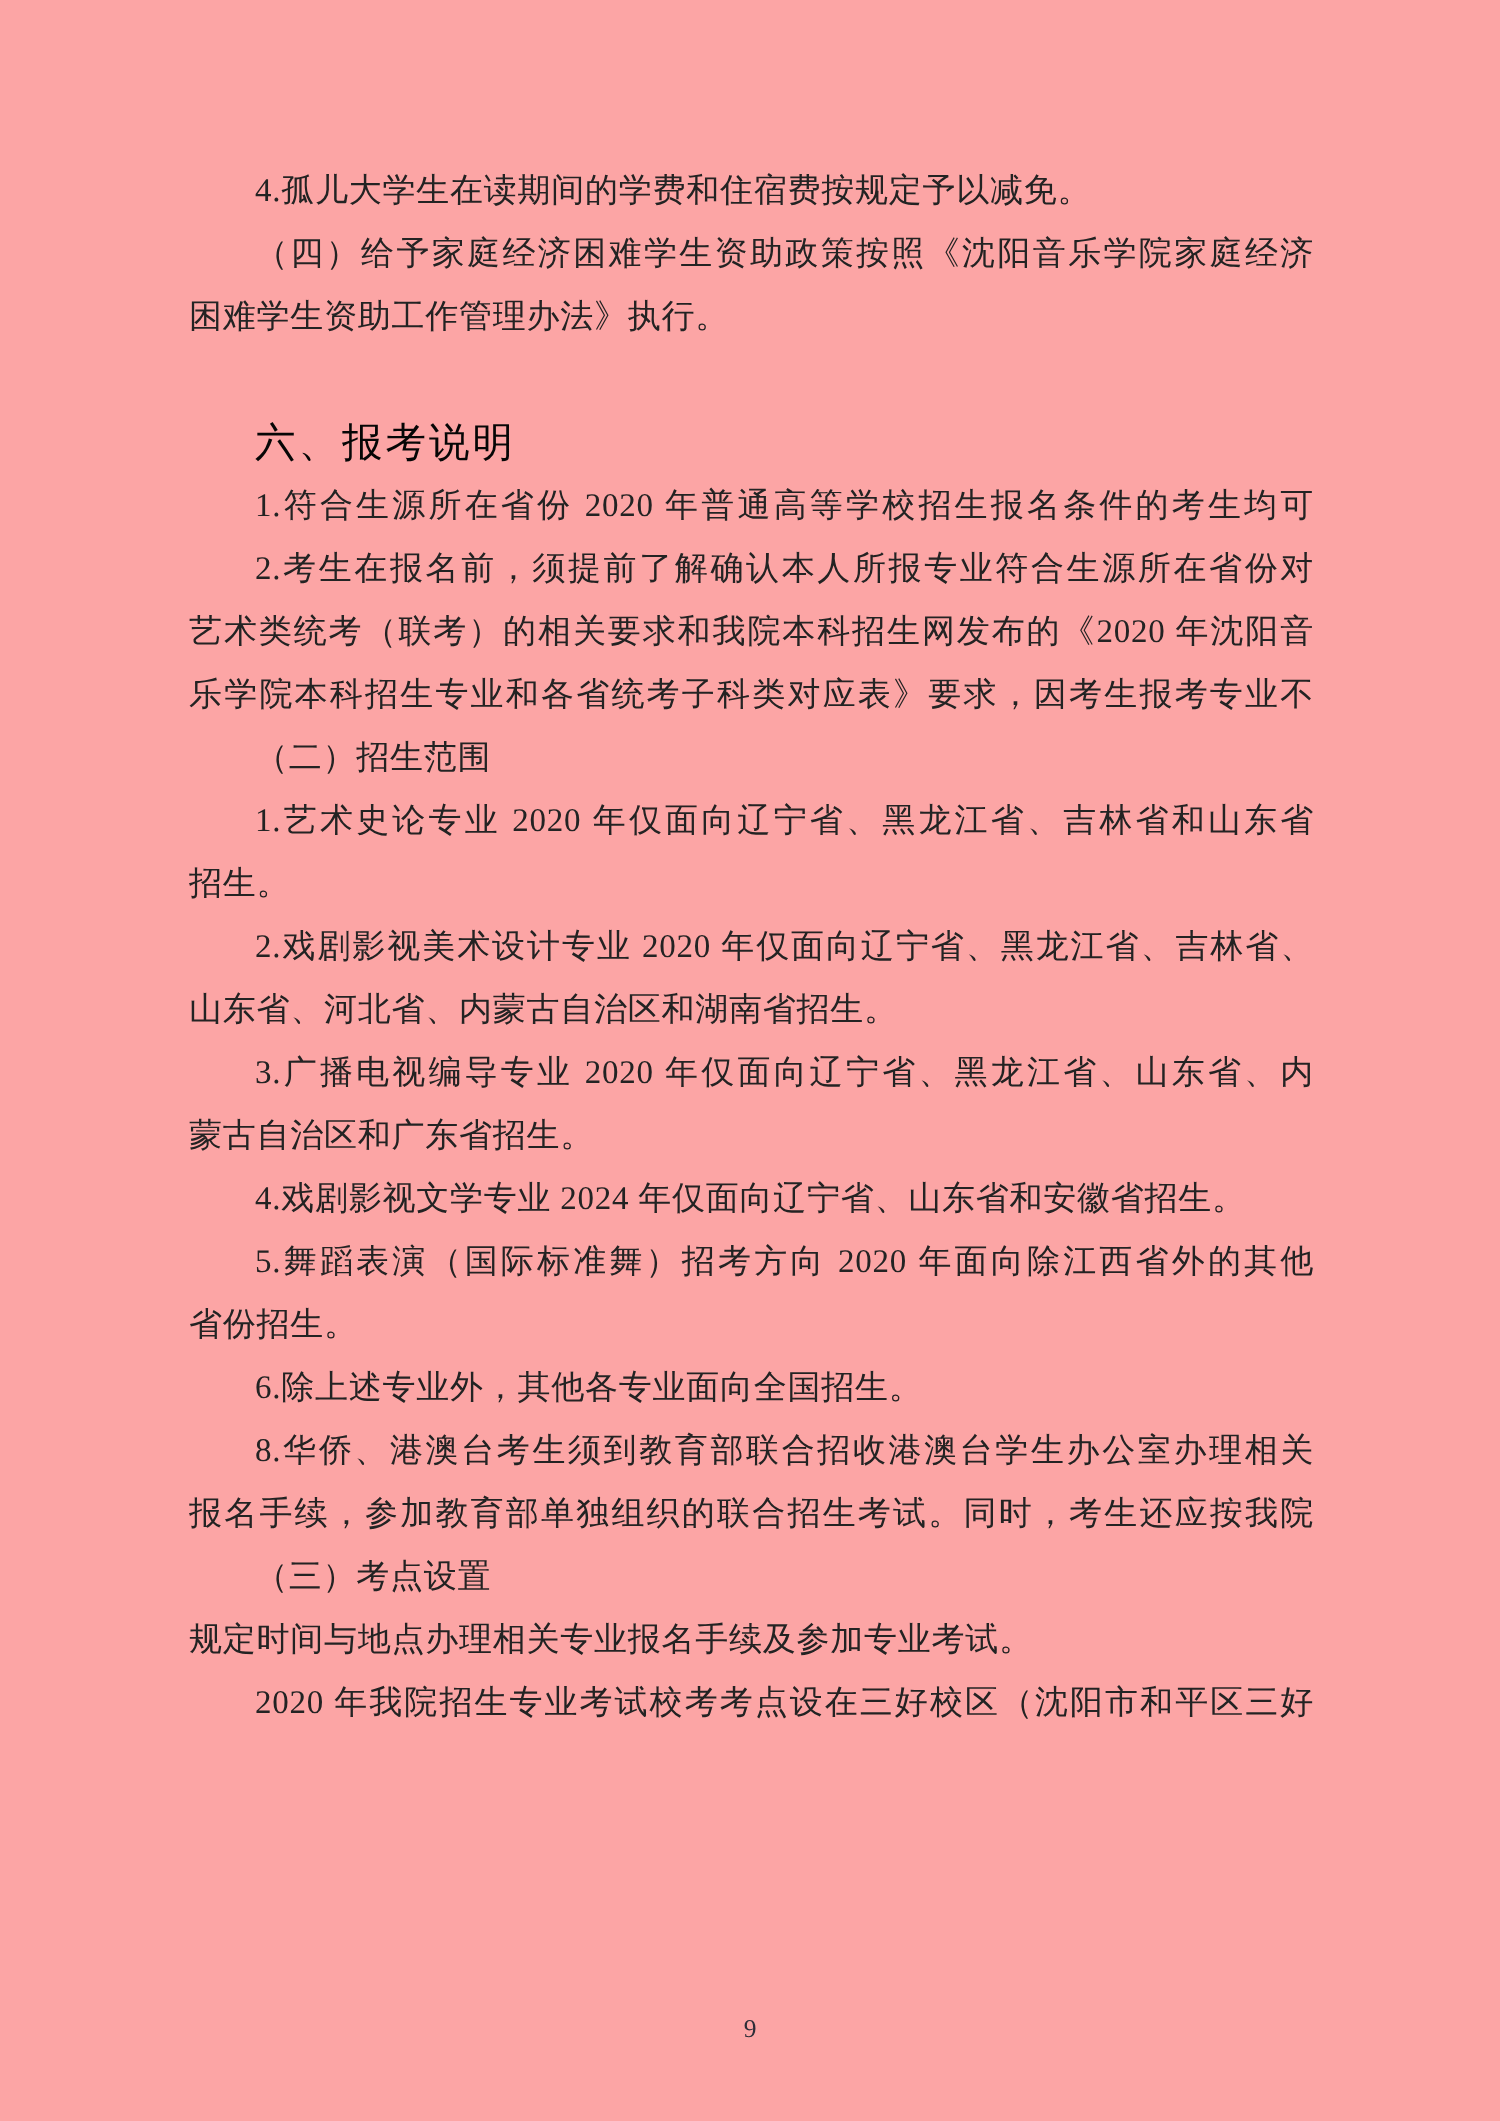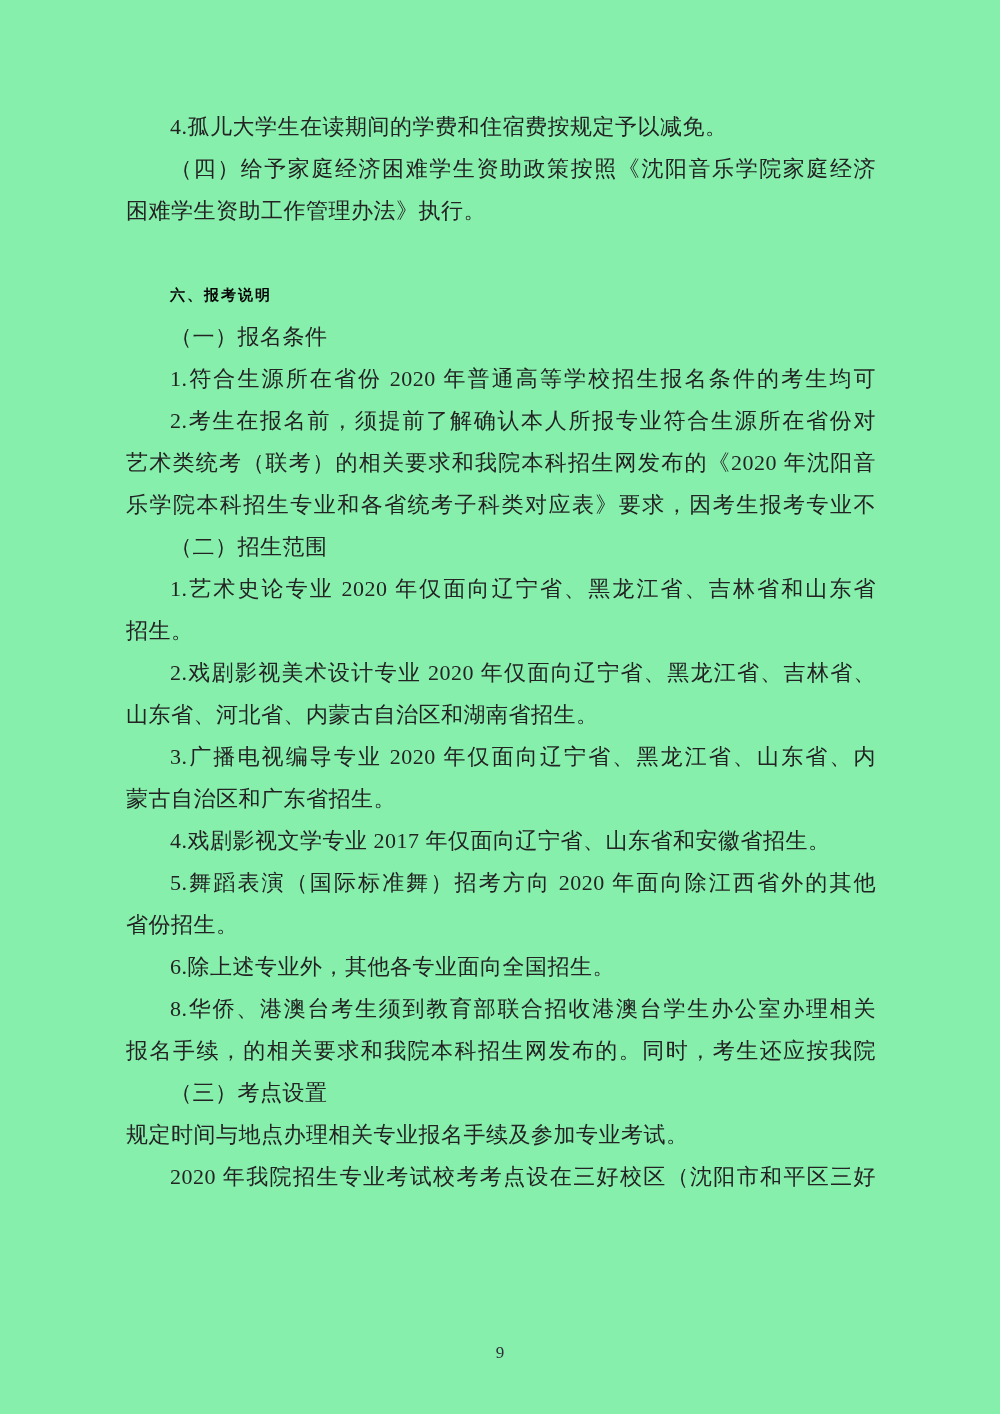--- a/index.html
+++ b/index.html
@@ -5,21 +5,21 @@
   html, body {
     margin: 0;
     padding: 0;
     background: #e8e8e8;
   }
   .page {
     position: relative;
     width: 1000px;
     height: 1414px;
     margin: 0 auto;
-    background: #86efac;
+    background: #fca5a5;
     overflow: hidden;
     font-family: "Liberation Serif", "DejaVu Serif", serif;
   }
   .content {
     position: absolute;
     left: 126px;
     top: 106px;
     width: 750px;
   }
   .line {
@@ -35,22 +35,22 @@
     text-indent: 44px;
   }
   .just {
     text-align: justify;
     text-align-last: justify;
     text-justify: inter-character;
     font-family: Liberation Serif, serif;
   }
   .heading {
     font-family: "Liberation Sans", "DejaVu Sans", sans-serif;
-    font-weight: 700;
-    font-size: 15px;
+    font-weight: 400;
+    font-size: 27px;
     color: #060606;
     letter-spacing: 2px;
   }
   .spacer {
     height: 42px;
   }
   .page-number {
     position: absolute;
     left: 0;
     top: 1338px;
@@ -65,36 +65,35 @@
 </head>
 <body>
 
 <div class="page">
   <div class="content">
       <div class="line indent">4.孤儿大学生在读期间的学费和住宿费按规定予以减免。</div>
       <div class="line indent just">（四）给予家庭经济困难学生资助政策按照《沈阳音乐学院家庭经济</div>
       <div class="line">困难学生资助工作管理办法》执行。</div>
       <div class="spacer"></div>
       <div class="line heading indent">六、报考说明</div>
-      <div class="line indent">（一）报名条件</div>
       <div class="line indent just">1.符合生源所在省份 2020 年普通高等学校招生报名条件的考生均可</div>
       <div class="line indent just">2.考生在报名前，须提前了解确认本人所报专业符合生源所在省份对</div>
       <div class="line just">艺术类统考（联考）的相关要求和我院本科招生网发布的《2020 年沈阳音</div>
       <div class="line just">乐学院本科招生专业和各省统考子科类对应表》要求，因考生报考专业不</div>
       <div class="line indent">（二）招生范围</div>
       <div class="line indent just">1.艺术史论专业 2020 年仅面向辽宁省、黑龙江省、吉林省和山东省</div>
       <div class="line">招生。</div>
       <div class="line indent just">2.戏剧影视美术设计专业 2020 年仅面向辽宁省、黑龙江省、吉林省、</div>
       <div class="line">山东省、河北省、内蒙古自治区和湖南省招生。</div>
       <div class="line indent just">3.广播电视编导专业 2020 年仅面向辽宁省、黑龙江省、山东省、内</div>
       <div class="line">蒙古自治区和广东省招生。</div>
-      <div class="line indent">4.戏剧影视文学专业 2017 年仅面向辽宁省、山东省和安徽省招生。</div>
+      <div class="line indent">4.戏剧影视文学专业 2024 年仅面向辽宁省、山东省和安徽省招生。</div>
       <div class="line indent just">5.舞蹈表演（国际标准舞）招考方向 2020 年面向除江西省外的其他</div>
       <div class="line">省份招生。</div>
       <div class="line indent">6.除上述专业外，其他各专业面向全国招生。</div>
       <div class="line indent just">8.华侨、港澳台考生须到教育部联合招收港澳台学生办公室办理相关</div>
-      <div class="line just">报名手续，的相关要求和我院本科招生网发布的。同时，考生还应按我院</div>
+      <div class="line just">报名手续，参加教育部单独组织的联合招生考试。同时，考生还应按我院</div>
       <div class="line indent">（三）考点设置</div>
       <div class="line">规定时间与地点办理相关专业报名手续及参加专业考试。</div>
       <div class="line indent just">2020 年我院招生专业考试校考考点设在三好校区（沈阳市和平区三好</div>
     </div>
   <div class="page-number">9</div>
 </div>
 
 </body></html>

